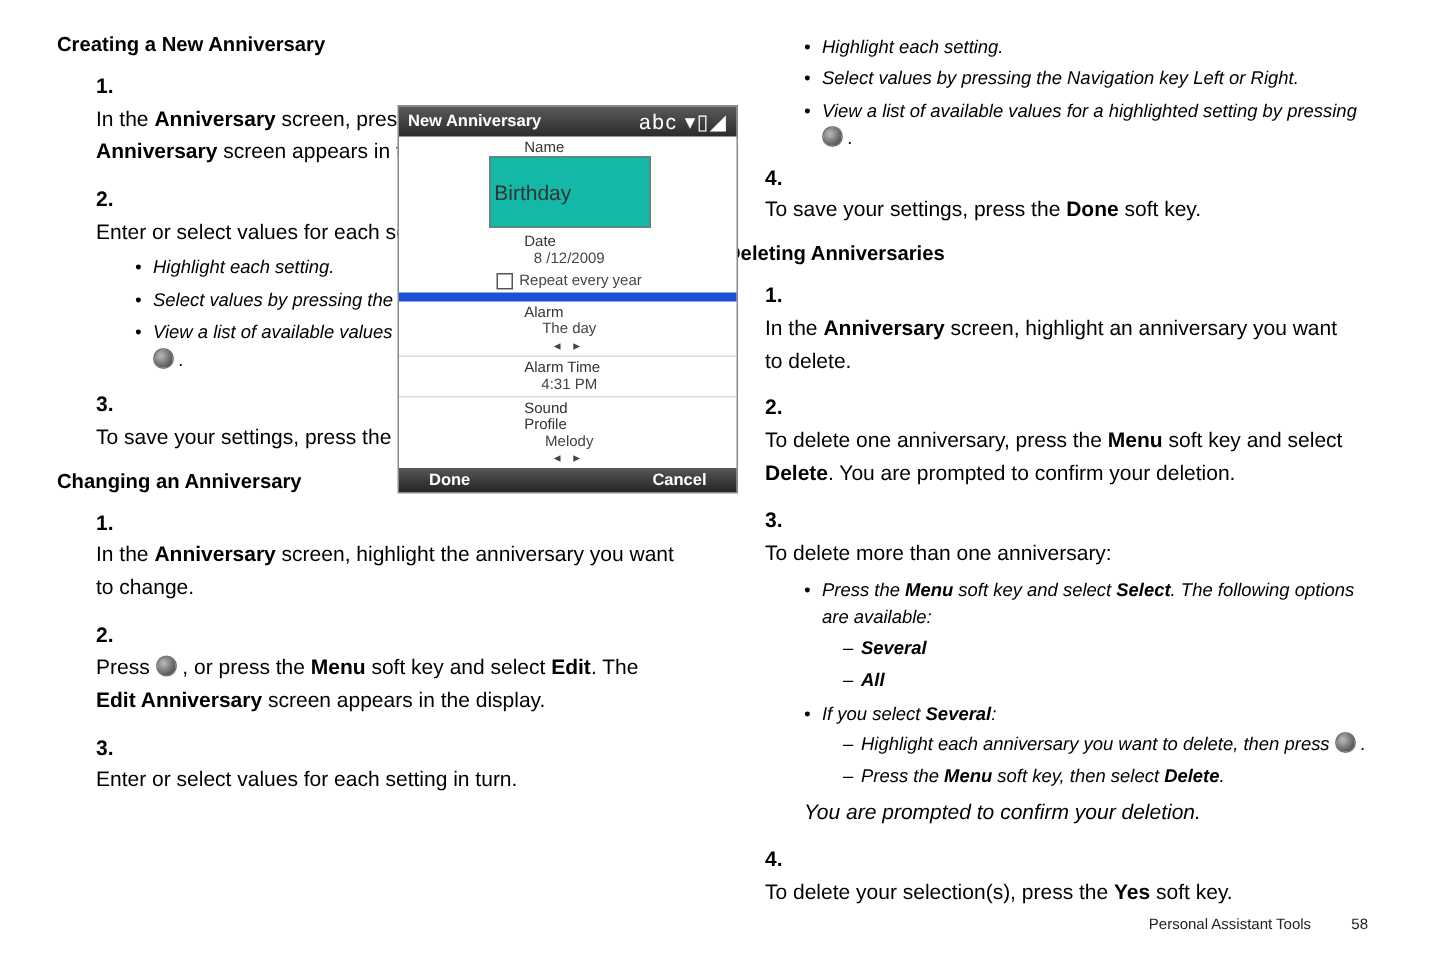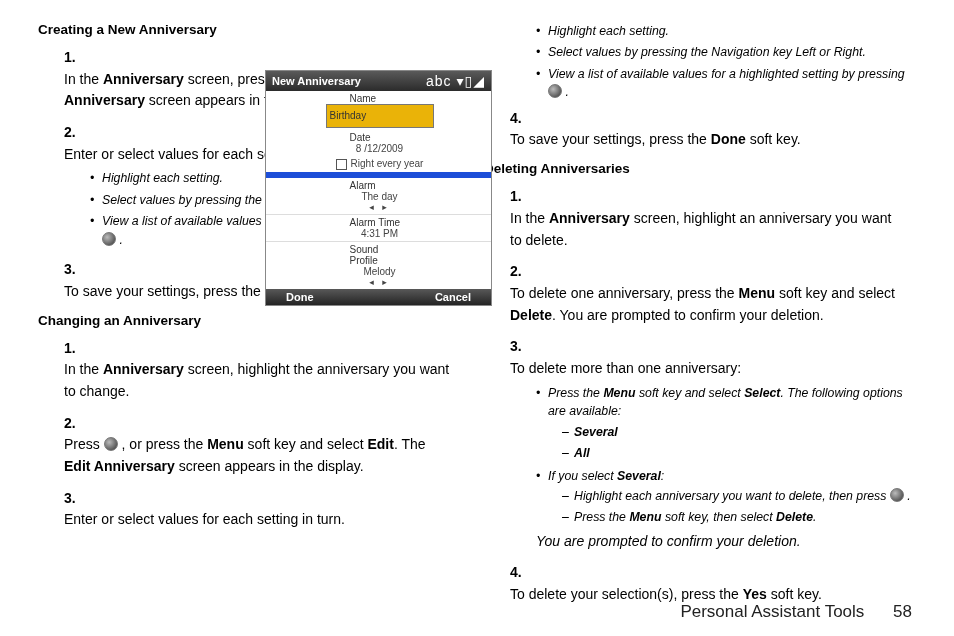--- a/index.html
+++ b/index.html
@@ -12,31 +12,31 @@
   ol.num>li .no{font-weight:700;display:inline-block;width:24px;vertical-align:top;}
   ol.num>li .body{display:inline-block;width:390px;vertical-align:top;}
   .narrow .body{width:130px;}
   ul.bul{list-style:none;padding:0;margin:4px 0 6px 26px;font-style:italic;}
   ul.bul>li{position:relative;padding-left:12px;font-size:12.3px;line-height:1.5;margin-bottom:3px;font-family:"Arial Narrow",Arial,Helvetica,sans-serif;}
   ul.bul>li::before{content:"•";position:absolute;left:0;top:0;}
   ul.dash{list-style:none;padding:0;margin:2px 0 4px 14px;}
   ul.dash>li{position:relative;padding-left:12px;font-size:12.3px;line-height:1.55;margin-bottom:2px;font-family:"Arial Narrow",Arial,Helvetica,sans-serif;}
   ul.dash>li::before{content:"–";position:absolute;left:0;top:0;}
   .b{font-weight:700;}
-  .footer{position:absolute;bottom:14px;right:42px;font-size:17px;color:#222;}
+  .footer{position:absolute;bottom:14px;right:42px;font-size:10px;color:#222;}
   .footer .pn{margin-left:24px;}
   
   .phone{position:absolute;left:265px;top:70px;width:225px;border:1px solid #888;background:#fff;font-family:"Trebuchet MS","Segoe UI",Arial,sans-serif;}
   .p-title{background:linear-gradient(#5a5a5a,#2b2b2b);color:#fff;font-size:11px;padding:2px 6px;display:flex;justify-content:space-between;align-items:center;}
   .p-title .sig{font-size:14px;letter-spacing:1px;}
   .p-body{padding:0;}
   .p-row{display:flex;align-items:center;font-size:10px;color:#444;padding:2px 6px 2px 8px;flex-direction:column;}
   .p-row .lbl{width:60px;color:#333;}
   .p-row .val{flex:1;color:#444;}
-  .p-input{border:1px solid #777;padding:4px 3px;height:14px;line-height:14px;background:#eab308;font-size:10px;color:#333;display:inline-block;width:100px;}
+  .p-input{border:1px solid #777;padding:16px 3px;height:14px;line-height:14px;background:#14b8a6;font-size:14px;color:#333;display:inline-block;width:100px;}
   .p-arrows{font-size:9px;color:#444;letter-spacing:3px;}
   .p-check{display:inline-block;width:9px;height:9px;border:1px solid #555;margin-right:4px;vertical-align:middle;}
   .p-bottom{background:linear-gradient(#585858,#242424);color:#fff;font-size:11px;display:flex;justify-content:space-between;padding:2px 20px;}
   .okicon{display:inline-block;width:12px;height:12px;border-radius:50%;background:radial-gradient(circle at 35% 35%,#bbb,#333);border:1px solid #777;vertical-align:-2px;}
 </style>
 </head>
 <body>
 
 <div class="page">
 
@@ -129,21 +129,21 @@
     <div class="p-row">
       <span class="lbl">Name</span>
       <span class="p-input">Birthday</span>
     </div>
     <div class="p-row">
       <span class="lbl">Date</span>
       <span class="val" style="text-align:left">8 /12/2009</span>
     </div>
     <div class="p-row">
       <span class="lbl"></span>
-      <span class="val"><span class="p-check"></span><span>Right every year</span></span>
+      <span class="val"><span class="p-check"></span><span>Repeat every year</span></span>
     </div>
     <div class="p-row" style="border-top:6px solid #1d4ed8">
       <span class="lbl">Alarm</span>
       <span class="val">The day</span>
       <span class="p-arrows">◂ ▸</span>
     </div>
     <div class="p-row" style="border-top:1px solid #ddd">
       <span class="lbl">Alarm Time</span>
       <span class="val" style="text-align:center">4:31 PM</span>
     </div>

